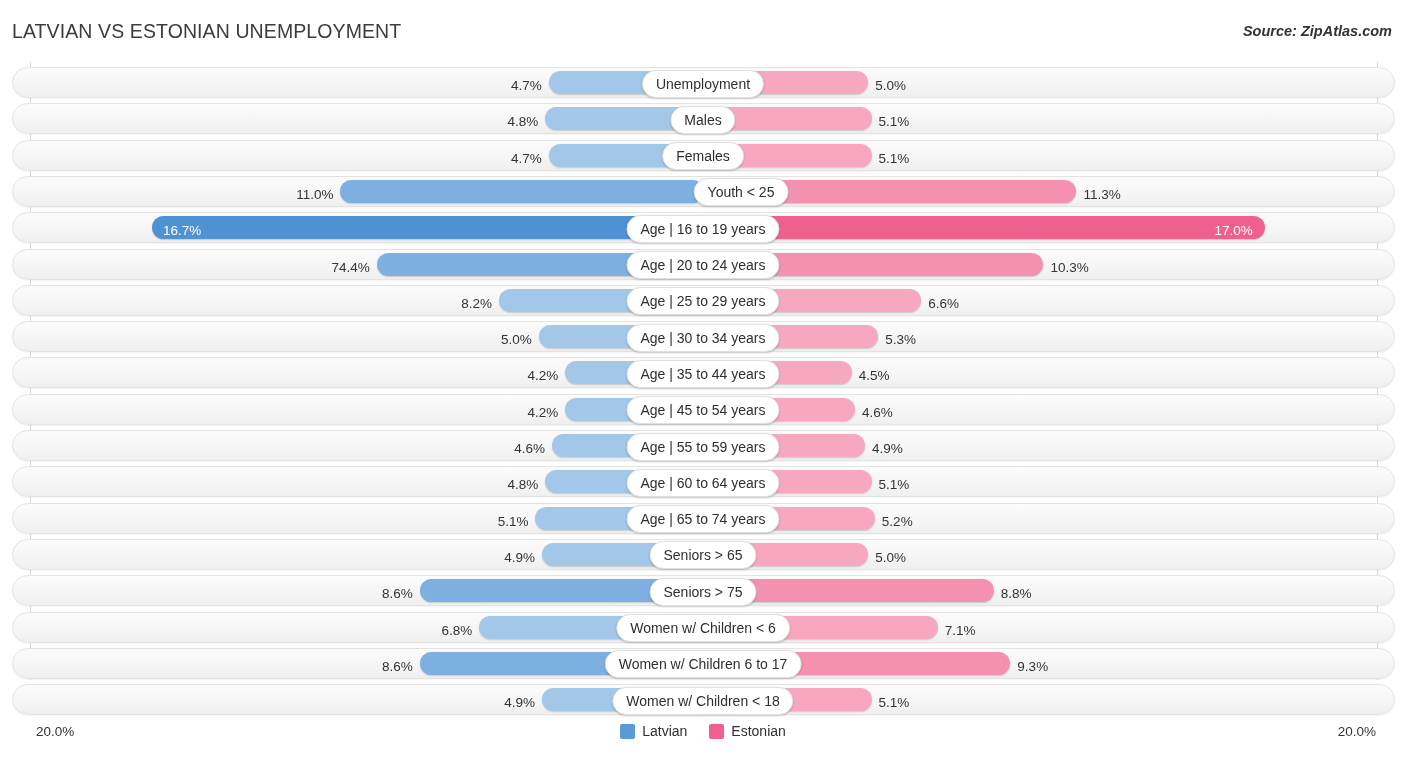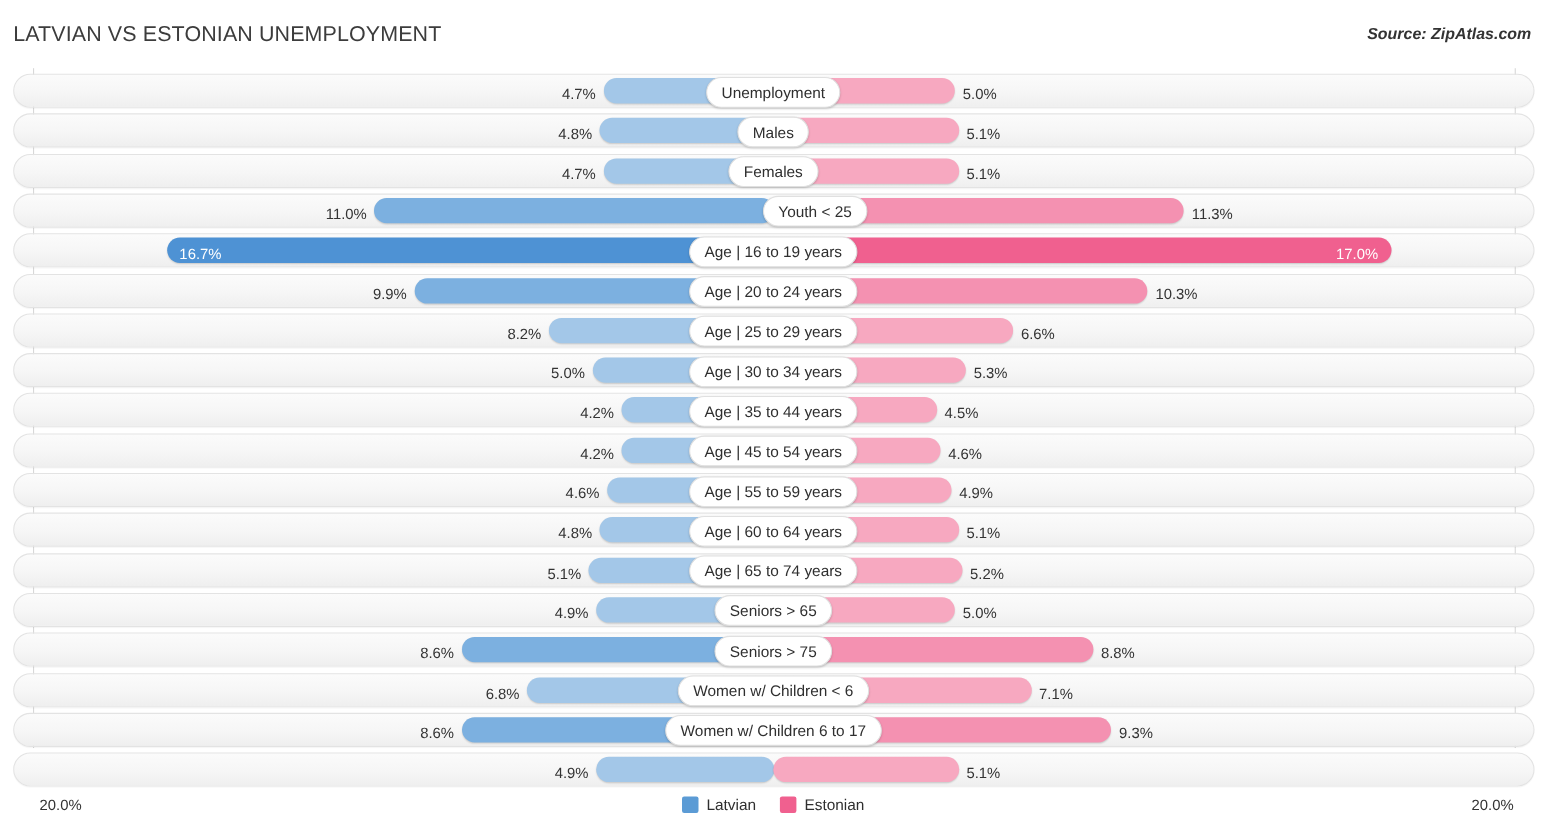--- a/index.html
+++ b/index.html
@@ -125,21 +125,21 @@
         <div class="bar bar-left" style="width: 551.935px; background: rgb(78, 146, 212);"></div>
         <div class="bar bar-right" style="width: 561.85px; background: rgb(240, 96, 143);"></div>
         <div class="val val-left val-inside" style="right: 1230.93px; text-align: left; left: 151.065px;">16.7%</div>
         <div class="val val-right val-inside" style="left: 0px; right: 142.15px; text-align: right;">17.0%</div>
         <div class="pill" style="left: 691px;">Age | 16 to 19 years</div>
       </div>
       <div class="row" style="top: 186.5px;">
         <div class="track"></div>
         <div class="bar bar-left" style="width: 327.195px; background: rgb(124, 176, 224);"></div>
         <div class="bar bar-right" style="width: 340.415px; background: rgb(244, 145, 177);"></div>
-        <div class="val val-left" style="right: 1025.19px; left: 0px;">9.9%</div>
+        <div class="val val-left" style="right: 1025.19px; left: 0px;">74.4%</div>
         <div class="val val-right" style="left: 1038.41px; right: 0px;">10.3%</div>
         <div class="pill" style="left: 691px;">Age | 20 to 24 years</div>
       </div>
       <div class="row" style="top: 222.8px;">
         <div class="track"></div>
         <div class="bar bar-left" style="width: 204.91px; background: rgb(163, 199, 232);"></div>
         <div class="bar bar-right" style="width: 218.13px; background: rgb(247, 168, 192);"></div>
         <div class="val val-left" style="right: 902.91px; left: 0px;">8.2%</div>
         <div class="val val-right" style="left: 916.13px; right: 0px;">6.6%</div>
         <div class="pill" style="left: 691px;">Age | 25 to 29 years</div>
@@ -223,20 +223,21 @@
         <div class="val val-left" style="right: 982.23px; left: 0px;">8.6%</div>
         <div class="val val-right" style="left: 1005.37px; right: 0px;">9.3%</div>
         <div class="pill" style="left: 691px;">Women w/ Children 6 to 17</div>
       </div>
       <div class="row" style="top: 622.1px;">
         <div class="track"></div>
         <div class="bar bar-left" style="width: 161.945px; background: rgb(163, 199, 232);"></div>
         <div class="bar bar-right" style="width: 168.555px; background: rgb(247, 168, 192);"></div>
         <div class="val val-left" style="right: 859.945px; left: 0px;">4.9%</div>
         <div class="val val-right" style="left: 866.555px; right: 0px;">5.1%</div>
+        <div class="pill" style="left: 691px;">Women w/ Children &lt; 18</div>
       </div>
     </div>
 </div>
 
 <div id="footer">
   <div class="axis-label" id="axis-left">20.0%</div>
   <div class="axis-label" id="axis-right">20.0%</div>
   <div id="legend">
       <div class="legend-item">
         <span class="legend-swatch" style="background: rgb(91, 155, 213);"></span>

